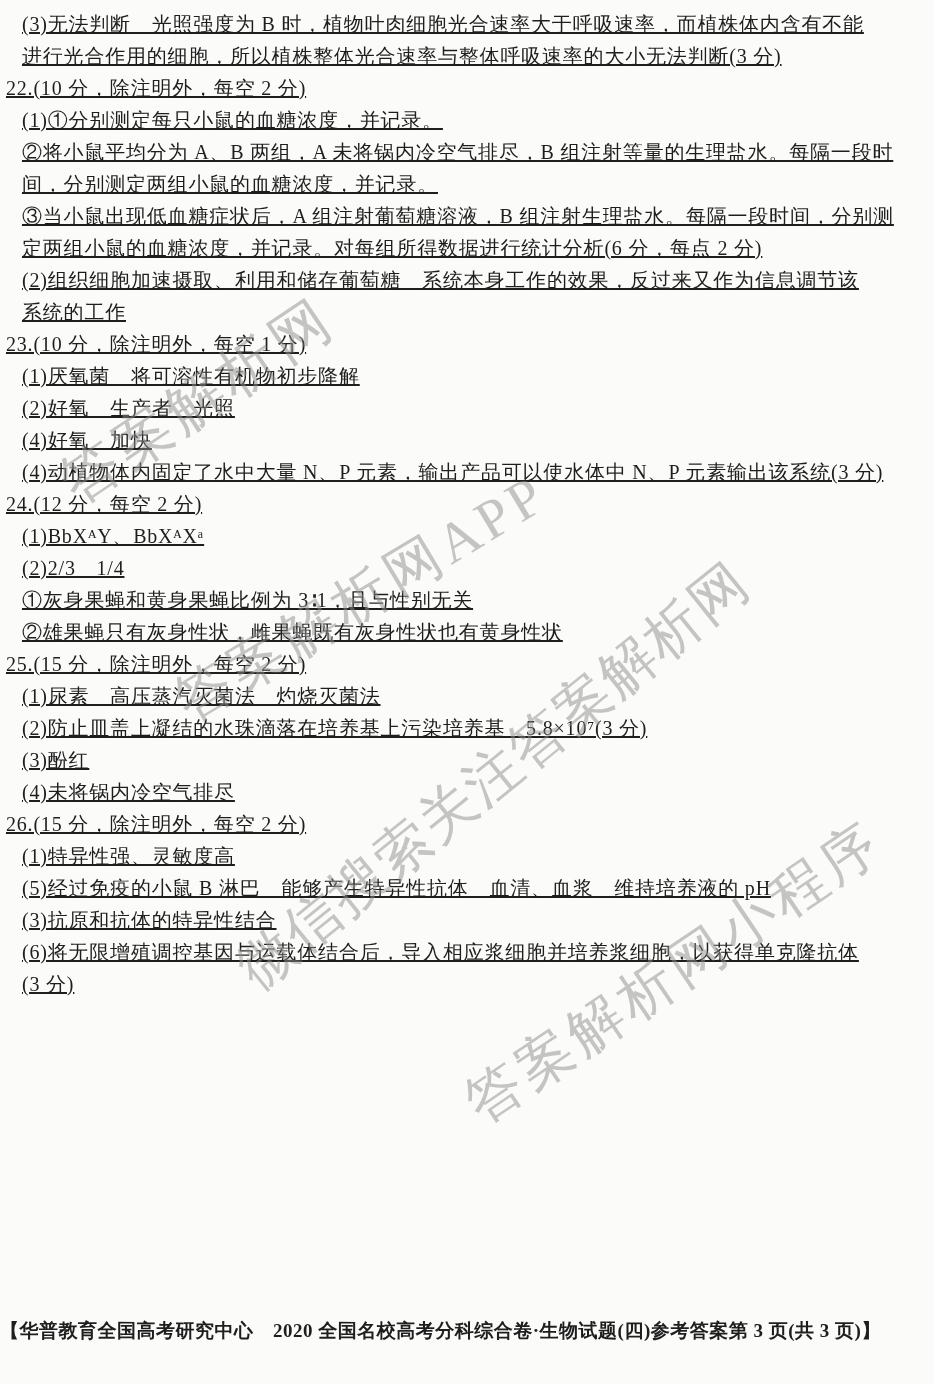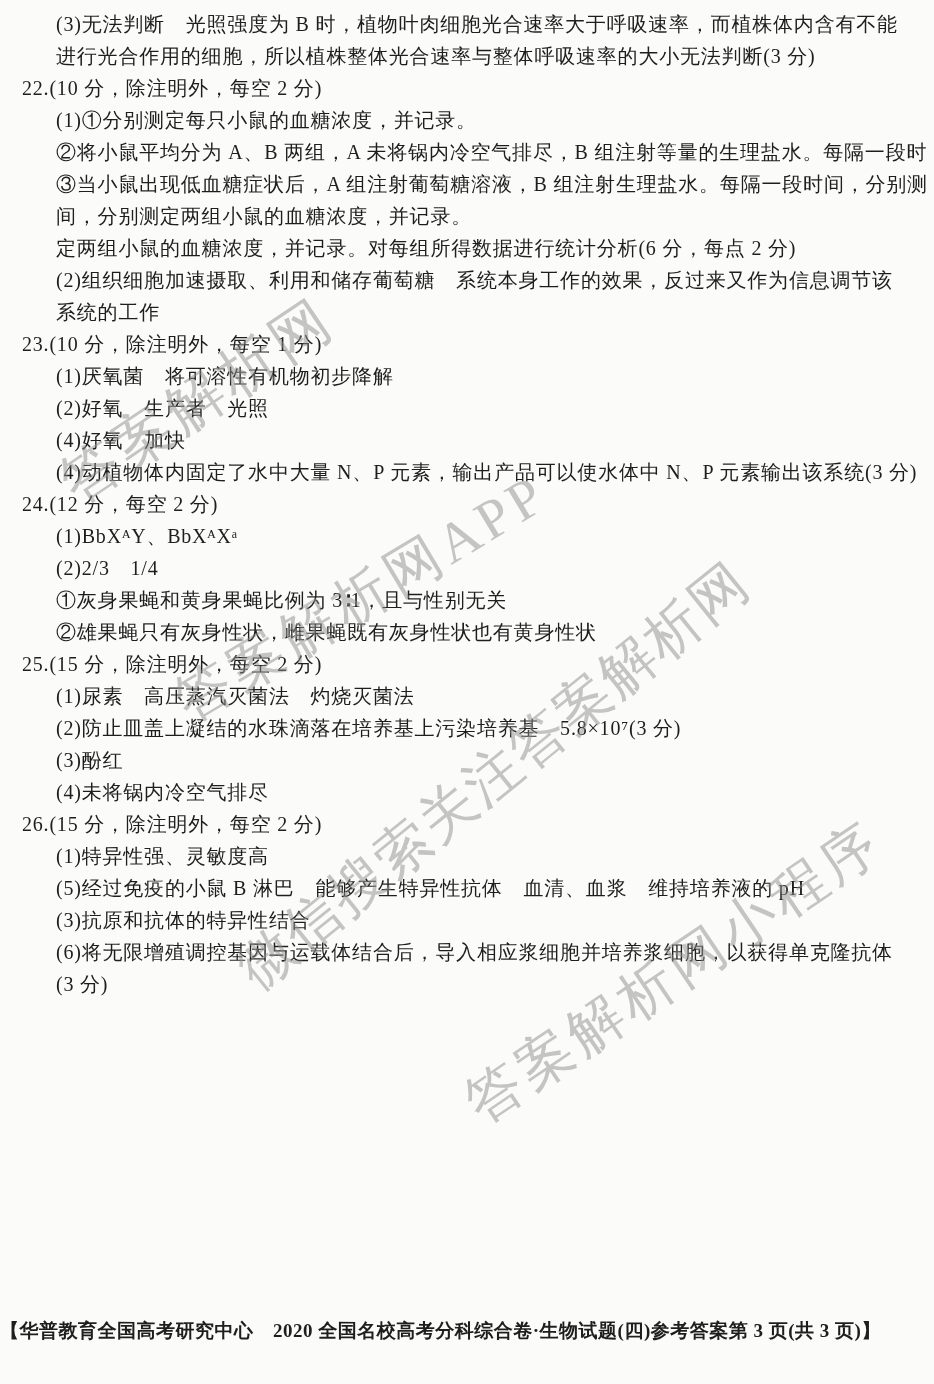--- a/index.html
+++ b/index.html
@@ -12,22 +12,22 @@
     color: #1e1e1e;
   }
   .page { position: absolute; inset: 0; }
   .content { position: absolute; top: 8px; left: 0; width: 100%; }
   .line {
     line-height: 32px;
     font-size: 20px;
     letter-spacing: 0.8px;
     white-space: pre;
   }
-  .line--num { padding-left: 22px; }
-  .line--sub { padding-left: 56px; }
+  .line--num { padding-left: 6px; text-decoration: underline; }
+  .line--sub { padding-left: 22px; text-decoration: underline; }
   .watermark-layer { position: absolute; inset: 0; pointer-events: none; }
   .watermark {
     position: absolute;
     white-space: nowrap;
     color: #8e8e8e;
     opacity: 0.5;
     font-size: 56px;
     letter-spacing: 5px;
     font-weight: 400;
   }
@@ -51,22 +51,22 @@
 <body>
 
 <div class="page">
 
   <div class="content">
     <div class="line line--sub">(3)无法判断　光照强度为 B 时，植物叶肉细胞光合速率大于呼吸速率，而植株体内含有不能</div>
     <div class="line line--sub">进行光合作用的细胞，所以植株整体光合速率与整体呼吸速率的大小无法判断(3 分)</div>
     <div class="line line--num">22.(10 分，除注明外，每空 2 分)</div>
     <div class="line line--sub">(1)①分别测定每只小鼠的血糖浓度，并记录。</div>
     <div class="line line--sub">②将小鼠平均分为 A、B 两组，A 未将锅内冷空气排尽，B 组注射等量的生理盐水。每隔一段时</div>
+    <div class="line line--sub">间，分别测定两组小鼠的血糖浓度，并记录。</div>
     <div class="line line--sub">③当小鼠出现低血糖症状后，A 组注射葡萄糖溶液，B 组注射生理盐水。每隔一段时间，分别测</div>
-    <div class="line line--sub">间，分别测定两组小鼠的血糖浓度，并记录。</div>
     <div class="line line--sub">定两组小鼠的血糖浓度，并记录。对每组所得数据进行统计分析(6 分，每点 2 分)</div>
     <div class="line line--sub">(2)组织细胞加速摄取、利用和储存葡萄糖　系统本身工作的效果，反过来又作为信息调节该</div>
     <div class="line line--sub">系统的工作</div>
     <div class="line line--num">23.(10 分，除注明外，每空 1 分)</div>
     <div class="line line--sub">(1)厌氧菌　将可溶性有机物初步降解</div>
     <div class="line line--sub">(2)好氧　生产者　光照</div>
     <div class="line line--sub">(4)好氧　加快</div>
     <div class="line line--sub">(4)动植物体内固定了水中大量 N、P 元素，输出产品可以使水体中 N、P 元素输出该系统(3 分)</div>
     <div class="line line--num">24.(12 分，每空 2 分)</div>
     <div class="line line--sub">(1)BbXᴬY、BbXᴬXᵃ</div>

